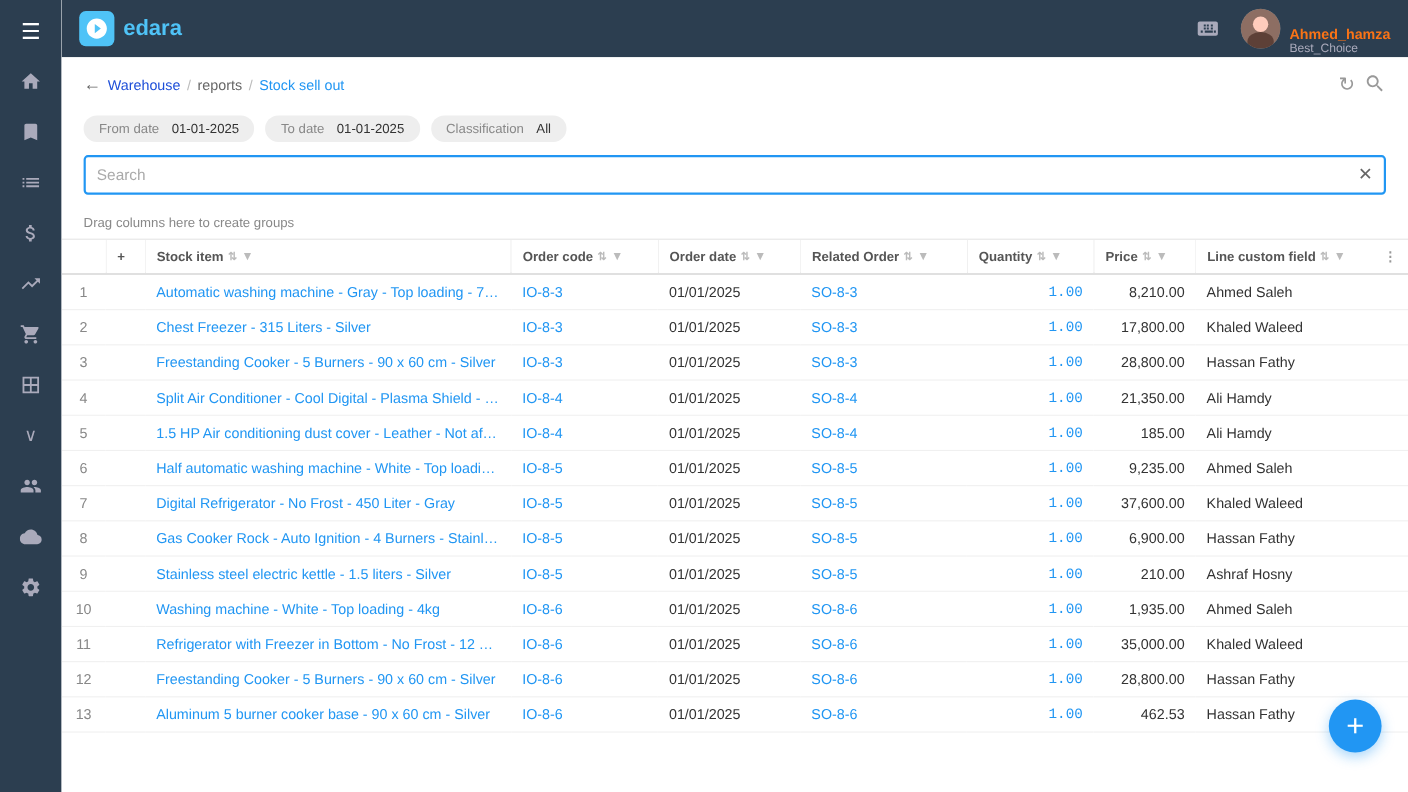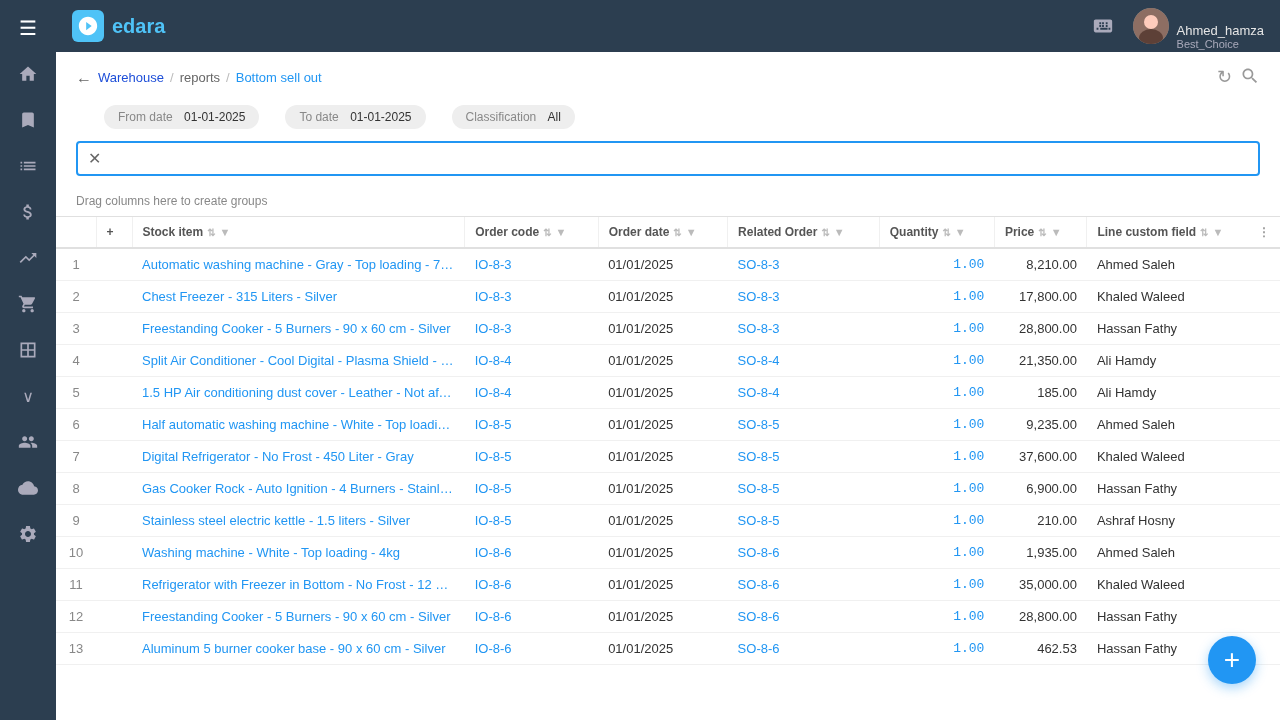--- a/index.html
+++ b/index.html
@@ -42,21 +42,21 @@
       flex-shrink: 0;
     }
     .topbar-left { display: flex; align-items: center; gap: 12px; }
     .topbar-logo { display: flex; align-items: center; gap: 8px; color: #fff; font-size: 18px; font-weight: bold; }
     .logo-icon { width: 32px; height: 32px; background: #4fc3f7; border-radius: 6px; display: flex; align-items: center; justify-content: center; }
     .topbar-right { display: flex; align-items: center; gap: 12px; }
     .user-info { display: flex; align-items: center; gap: 8px; color: #fff; }
     .user-avatar { width: 36px; height: 36px; border-radius: 50%; background: #888; overflow: hidden; display: flex; align-items: center; justify-content: center; }
     .user-avatar svg { width: 36px; height: 36px; }
     .user-names { display: flex; flex-direction: column; }
-    .user-name { font-weight: normal; color: #e5e5e5; font-size: 13px; margin-top: 21px; }
+    .user-name { font-weight: bold; color: #f97316; font-size: 13px; margin-top: 21px; }
     .user-sub { font-size: 11px; color: #aab; }
     .topbar-btn { width: 36px; height: 36px; display: flex; align-items: center; justify-content: center; color: #aab; cursor: pointer; border-radius: 4px; }
 
     
     .content {
       flex: 1;
       display: flex;
       flex-direction: column;
       overflow: hidden;
       padding: 0;
@@ -70,24 +70,23 @@
       padding: 14px 20px 10px 20px;
       background: #fff;
     }
     .breadcrumb { display: flex; align-items: center; gap: 6px; font-size: 13px; color: #666; }
     .breadcrumb .current { color: #2196f3; font-weight: 500; }
     .breadcrumb-actions { display: flex; gap: 8px; }
 
     
     .filters {
       display: flex;
-      gap: 26px;
+      gap: 10px;
       padding: 6px 20px 12px 20px;
       background: #fff;
-      margin-left: 28px;
     }
     .filter-chip {
       background: #eee;
       border-radius: 20px;
       padding: 5px 14px;
       font-size: 12px;
       color: #444;
       cursor: pointer;
       border: none;
       display: flex; align-items: center; gap: 4px;
@@ -280,21 +279,21 @@
 
   <div class="content">
 
     <div class="breadcrumb-bar">
       <div class="breadcrumb">
         <span style="cursor:pointer; color:#666; font-size:16px;">←</span>
         <span style="cursor:pointer; color:#1d4ed8;">Warehouse</span>
         <span style="color:#bbb;">/</span>
         <span style="cursor:pointer; color:#666;">reports</span>
         <span style="color:#bbb;">/</span>
-        <span class="current">Bottom sell out</span>
+        <span class="current">Stock sell out</span>
       </div>
       <div class="breadcrumb-actions">
         <div style="color:#999; cursor:pointer; font-size:18px;">↻</div>
         <div style="color:#999; cursor:pointer;">
           <svg width="20" height="20" viewBox="0 0 24 24" fill="#999">
               <path d="M15.5 14h-.79l-.28-.27C15.41 12.59 16 11.11 16 9.5 16 5.91 13.09 3 9.5 3S3 5.91 3 9.5 5.91 16 9.5 16c1.61 0 3.09-.59 4.23-1.57l.27.28v.79l5 4.99L20.49 19l-4.99-5zm-6 0C7.01 14 5 11.99 5 9.5S7.01 5 9.5 5 14 7.01 14 9.5 11.99 14 9.5 14z"></path>
             </svg>
         </div>
       </div>
     </div>
@@ -306,20 +305,21 @@
       <button class="filter-chip">
         <span class="label">To date</span>&nbsp;<span class="value">01-01-2025</span>
       </button>
       <button class="filter-chip">
         <span class="label">Classification</span>&nbsp;<span class="value">All</span>
       </button>
     </div>
 
     <div class="search-bar-container">
       <div class="search-bar">
+        <input type="text" placeholder="Search" style="">
         <span class="search-clear">✕</span>
       </div>
     </div>
 
     <div class="group-drag">
       <span>Drag columns here to create groups</span>
     </div>
 
     <div class="table-container">
       <table>

